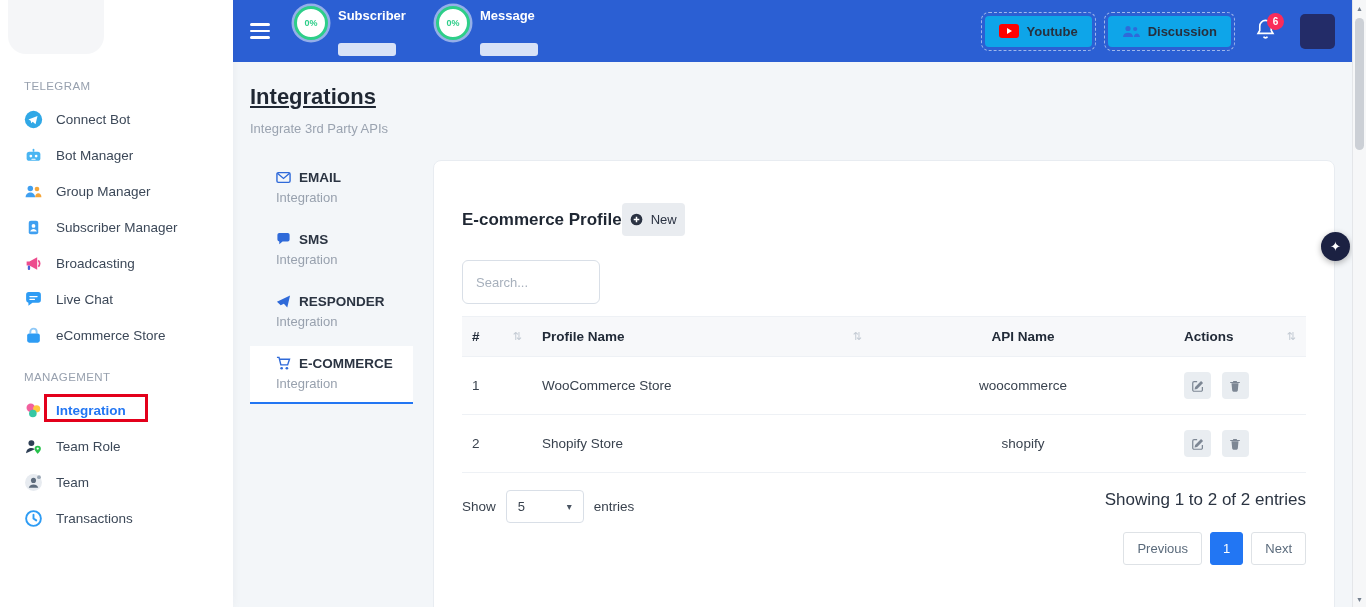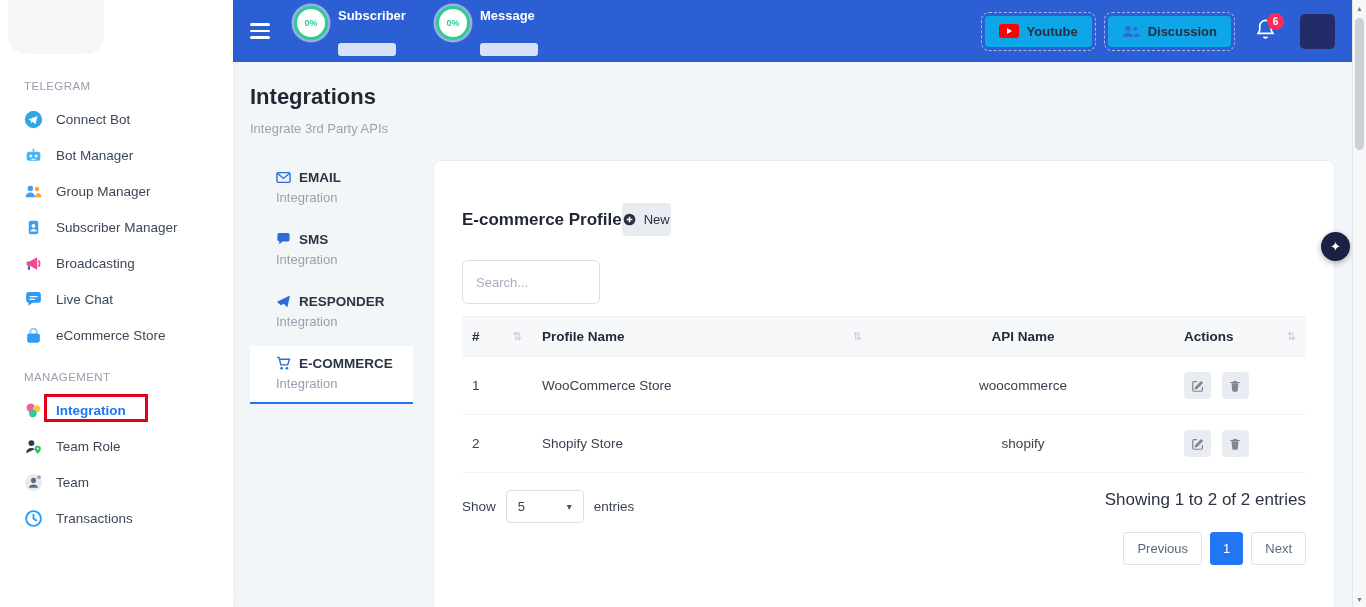--- a/index.html
+++ b/index.html
@@ -39,36 +39,36 @@
             font-family:"Liberation Sans", sans-serif;
             outline:1px dashed rgba(255,255,255,.55); outline-offset:3px; }
   .bell-wrap { position:relative; margin:0 8px; cursor:pointer; }
   .badge { position:absolute; top:-5px; right:-8px; background:#fa2c5a; color:#fff; font-size:10px;
            min-width:17px; height:17px; border-radius:50%; display:flex; align-items:center;
            justify-content:center; font-weight:bold; }
   .avatar { width:35px; height:35px; border-radius:5px; background:#232c68; cursor:pointer; }
 
   
   .main { position:fixed; top:62px; left:233px; right:14px; bottom:0; padding:22px 17px 0; }
-  .page-title { font-size:22px; font-weight:bold; color:#1f2733; }
+  .page-title { font-size:22px; font-weight:bold; color:#1f2733;text-decoration:underline; }
   .page-sub { font-size:13px; color:#9aa3b0; margin-top:11px; }
   .content-row { display:flex; align-items:flex-start; margin-top:24px; }
 
   .tabs { width:163px; flex-shrink:0; }
   .tab { padding:10px 8px 11px 26px; margin-bottom:6px; cursor:pointer; }
   .tab-line1 { display:flex; align-items:center; gap:8px; font-size:13.5px; font-weight:bold; color:#2b3442; }
   .tab-sub { font-size:13px; color:#98a1ae; margin-top:5px; }
   .tab.active { background:#fff; border-bottom:2px solid #2276f3; }
 
   .card { flex:1; margin-left:20px; background:#fff; border:1px solid #e8ecf1; border-radius:8px;
           padding:42px 28px 20px; min-height:478px; }
   .panel-head { display:flex; align-items:center; }
   .panel-title { font-size:17px; font-weight:bold; color:#1f2733; }
   .new-btn { display:flex; align-items:center; gap:8px; background:#e9ecf0; border:none; cursor:pointer;
-             border-radius:4px; padding:9px 1px; font-size:13px; color:#2a3242;
+             border-radius:4px; padding:9px 8px; font-size:13px; color:#2a3242;
              font-family:"Liberation Sans", sans-serif; }
   .search-input { margin-top:24px; width:138px; height:44px; border:1px solid #d9dfe7; border-radius:6px;
                   padding:0 13px; font-size:13px; color:#3c4858; outline:none;
                   font-family:"Liberation Sans", sans-serif; }
   .search-input::placeholder { color:#a7b0bc; }
 
   table { width:100%; border-collapse:collapse; margin-top:12px; }
   thead th { background:#f7f8fa; padding:12px 10px; border-top:1px solid #eef1f5;
              border-bottom:1px solid #eef1f5; cursor:pointer; }
   .th-inner { display:flex; justify-content:space-between; align-items:center; gap:6px;

